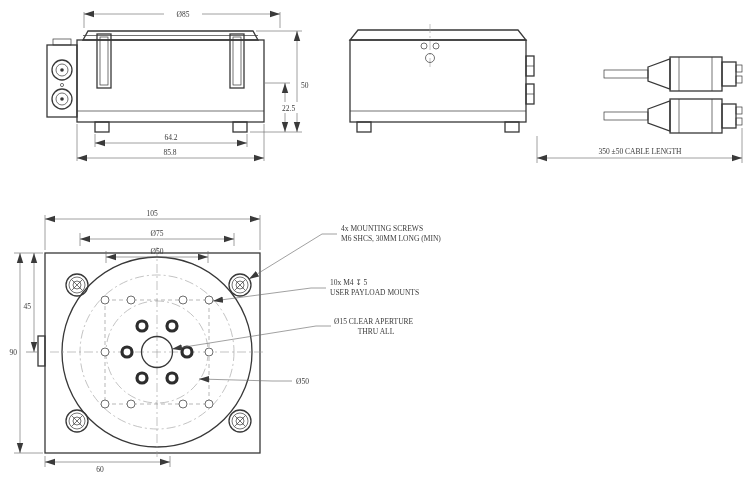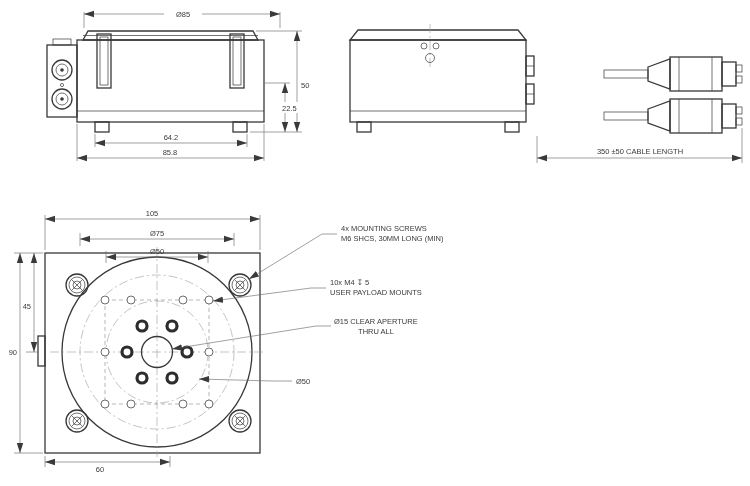--- a/index.html
+++ b/index.html
@@ -1,18 +1,18 @@
 <!DOCTYPE html>
 <html><head>
 <meta charset="utf-8">
 <style>
   html,body{margin:0;padding:0;background:#fff;}
   .stage{
     width:750px;height:486px;background:#ffffff;position:relative;overflow:hidden;
-    font-family:Liberation Sans, sans-serif;
+    font-family:Liberation Serif, serif;
   }
   svg{display:block}
   .o{fill:none;stroke:#383838;stroke-width:1.3;stroke-linejoin:miter;stroke-linecap:butt}
   .t{fill:none;stroke:#383838;stroke-width:0.7}
   .d{fill:none;stroke:#6e6e6e;stroke-width:0.65}
   .cl{fill:none;stroke:#9a9a9a;stroke-width:0.6;stroke-dasharray:9 3 2 3}
   .dash{fill:none;stroke:#9a9a9a;stroke-width:0.7;stroke-dasharray:4 3}
   .ring{fill:#ffffff;stroke:#2d2d2d;stroke-width:3.2}
   .hole{fill:#ffffff;stroke:#4a4a4a;stroke-width:0.8}
   .dimtext{font-size:7.5px;fill:#3a3a3a}

